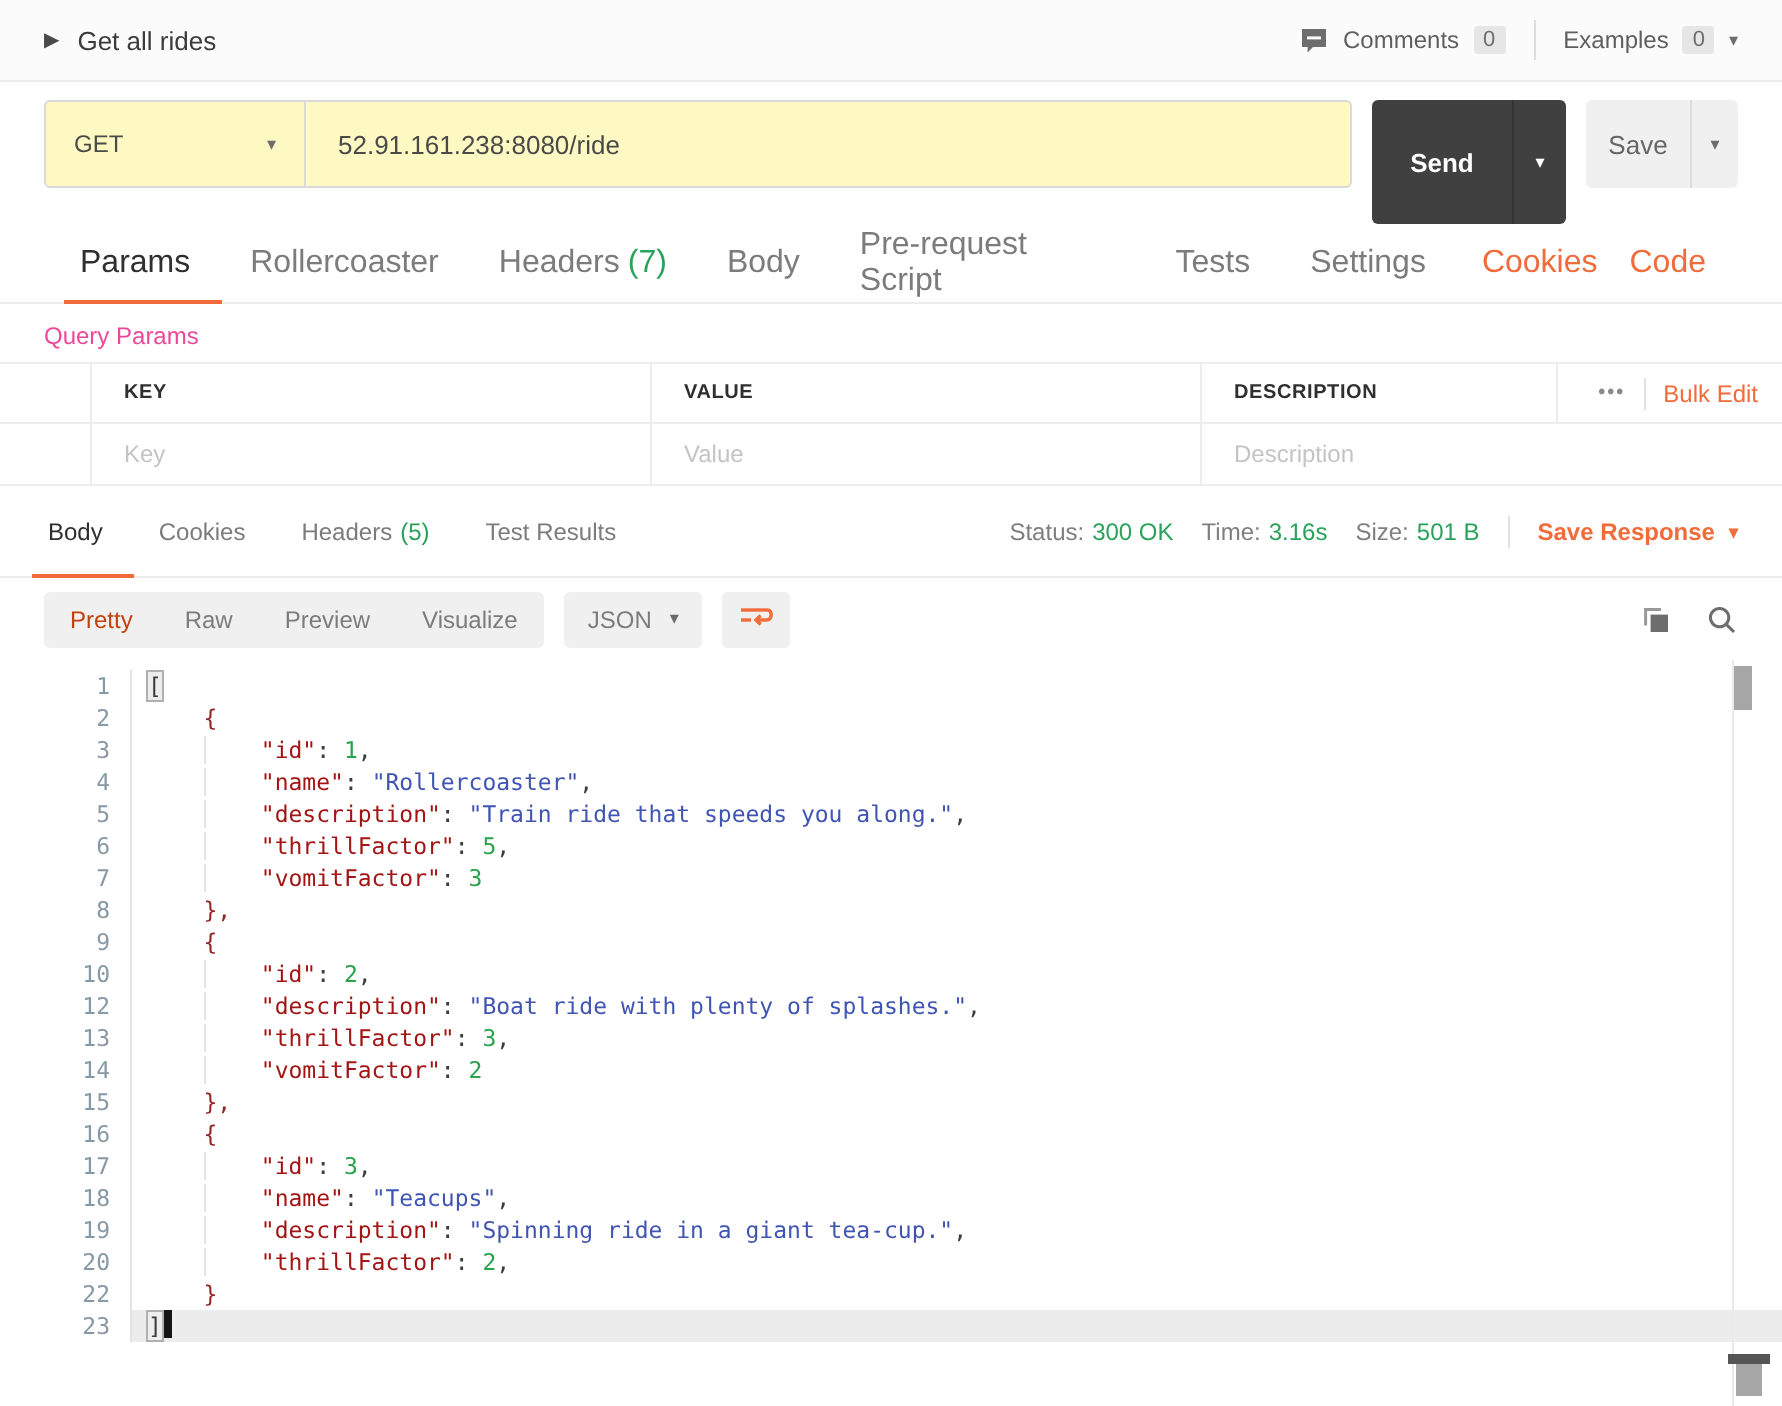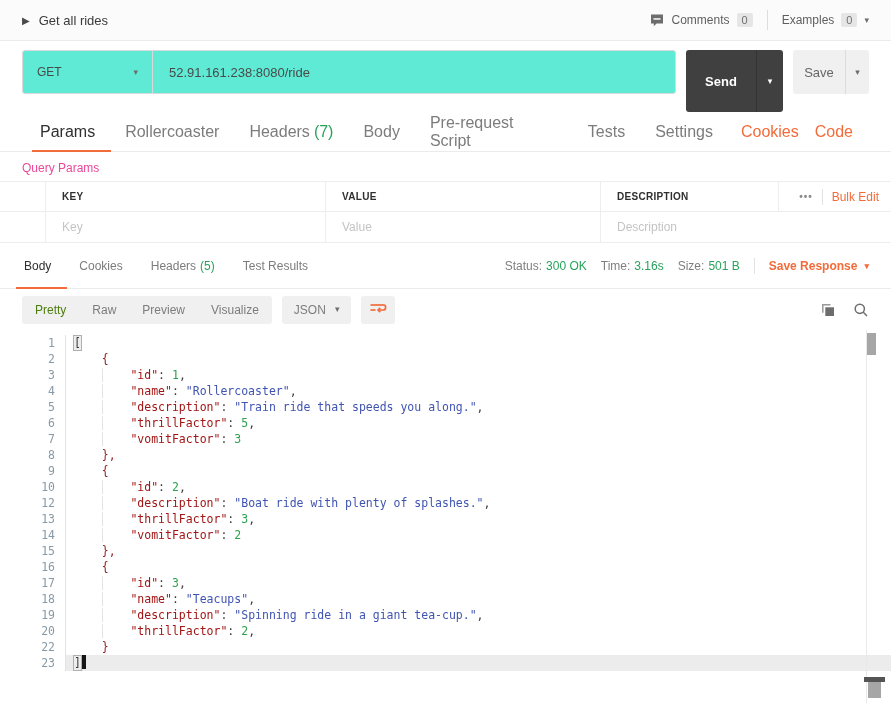--- a/index.html
+++ b/index.html
@@ -36,21 +36,21 @@
   
   .request-row {
     flex: 0 0 62px;
     display: flex; align-items: flex-start; gap: 10px;
     padding: 9px 22px 0 22px;
     background: #fff;
   }
   .url-group {
     flex: 1; height: 44px;
     display: flex; align-items: stretch;
-    background: #5eead4;
+    background: #fef9c3;
     border: 1px solid #d9d9d9;
     border-radius: 3px;
     overflow: hidden;
   }
   .method-box {
     width: 130px; display: flex; align-items: center; justify-content: space-between;
     padding: 0 14px; border-right: 1px solid #d9d9d9;
     color: #4a4a4a; font-size: 12px; cursor: pointer; flex-shrink: 0;
   }
   .url-input {
@@ -139,21 +139,21 @@
   .resp-toolbar {
     flex: 0 0 41px;
     display: flex; align-items: center; gap: 10px;
     padding: 0 22px;
   }
   .segmented {
     display: flex; align-items: center; height: 28px;
     background: #f0f0f0; border-radius: 3px;
   }
   .seg-item { padding: 0 13px; color: #7c7c7c; cursor: pointer; line-height: 28px; }
-  .seg-item.active { color: #4d7c0f; }
+  .seg-item.active { color: #c2410c; }
   .json-dd {
     height: 28px; background: #f0f0f0; border-radius: 3px;
     display: flex; align-items: center; gap: 9px; padding: 0 12px;
     color: #7c7c7c; cursor: pointer;
   }
   .wrap-btn {
     width: 34px; height: 28px; background: #f0f0f0; border-radius: 3px;
     display: flex; align-items: center; justify-content: center; cursor: pointer;
   }
   .toolbar-right { margin-left: auto; display: flex; align-items: center; gap: 17px; }

